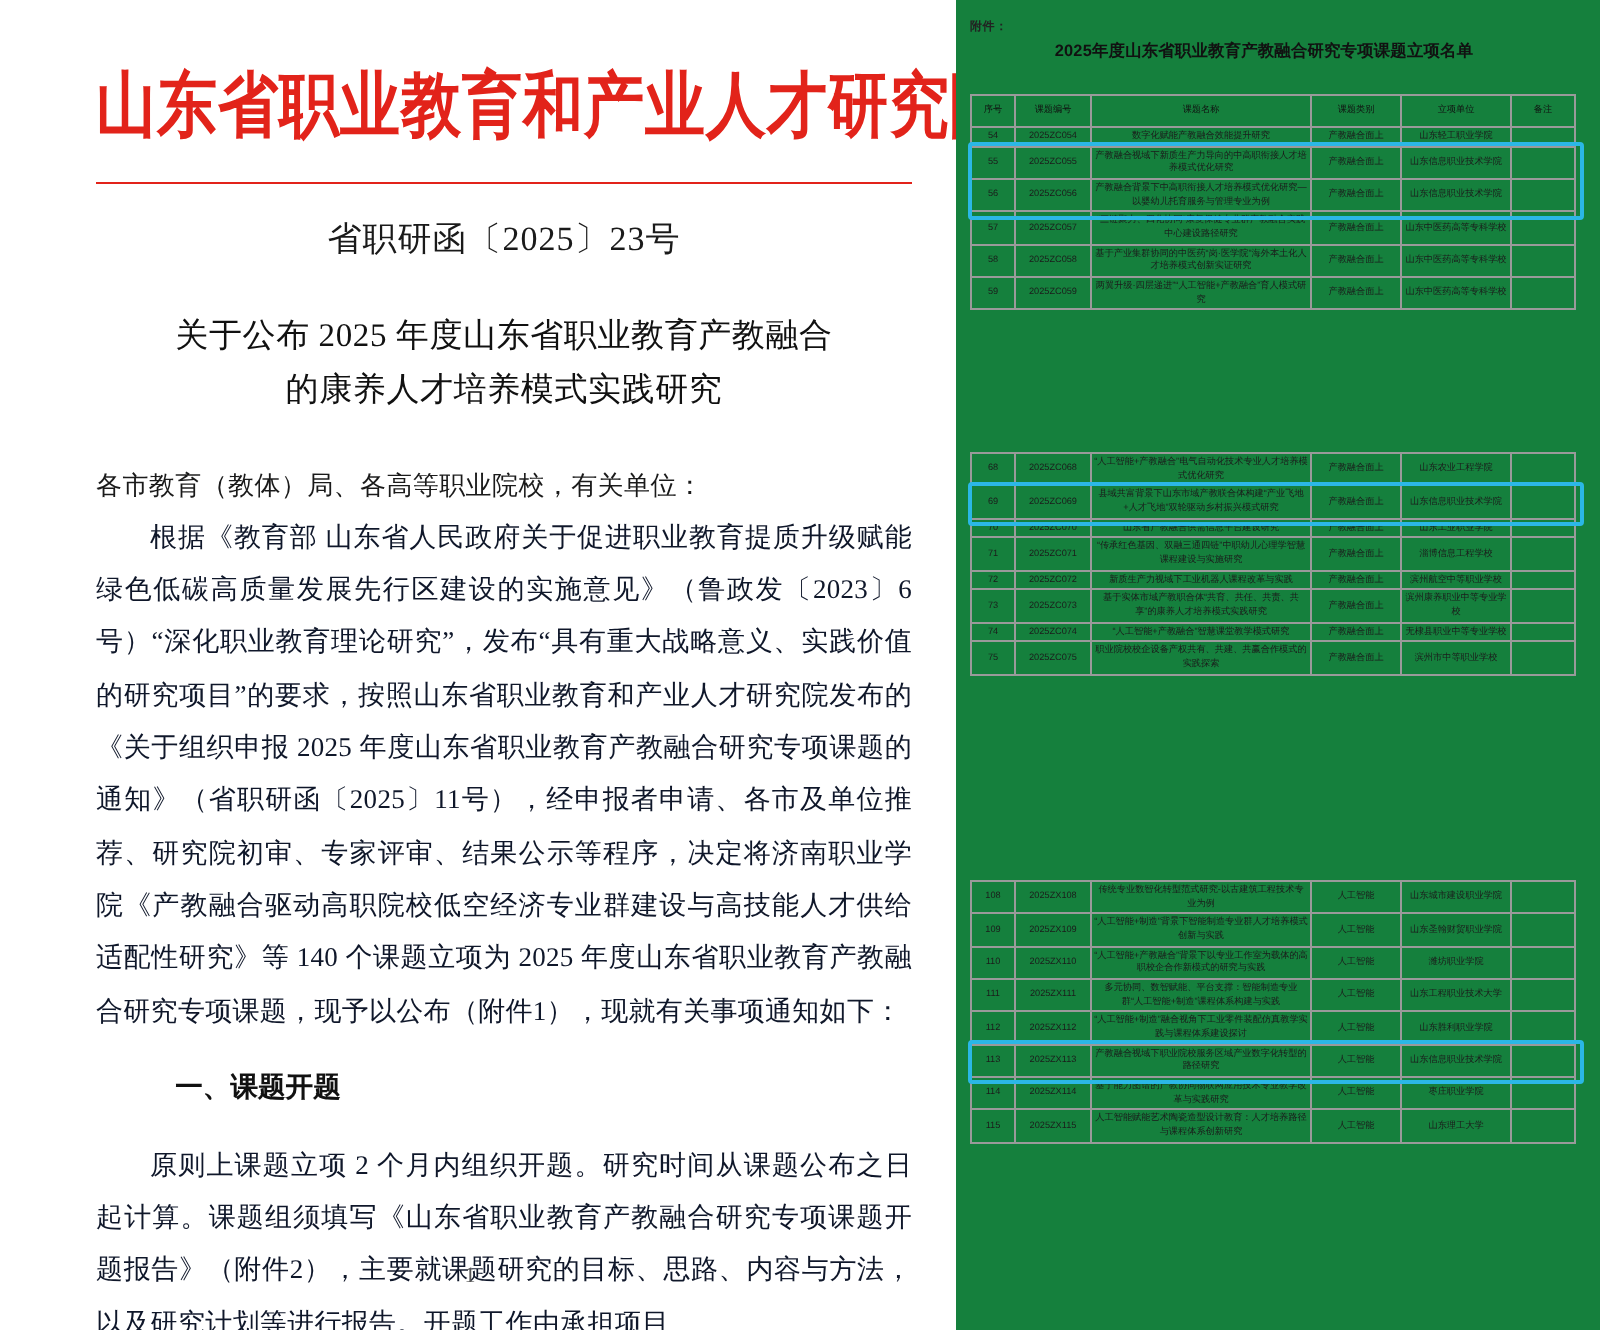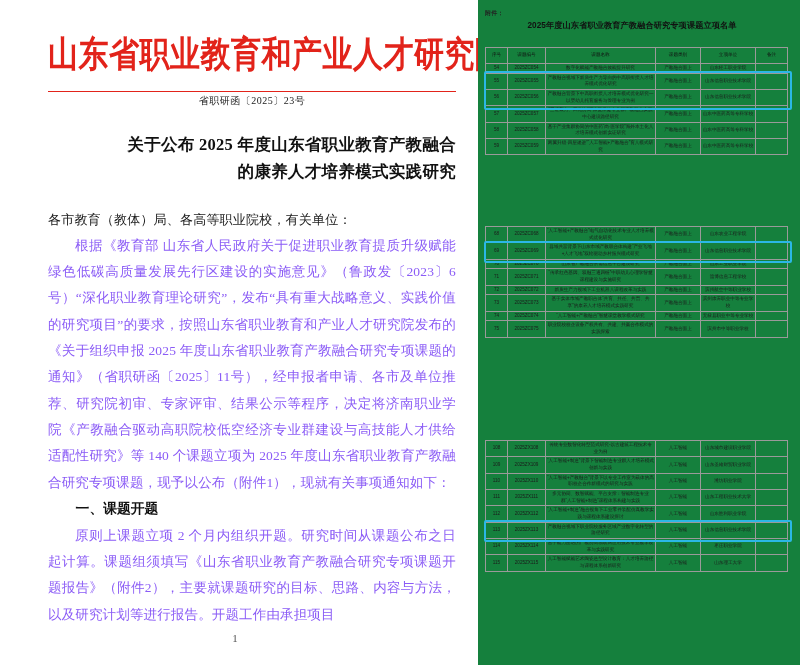--- a/index.html
+++ b/index.html
@@ -30,40 +30,40 @@
     line-height:1.15;
     white-space:nowrap;
     transform:scaleY(1.18);
     transform-origin:center top;
     margin-top:4px;
   }
   .redline{
     height:1.5px;background:#e2231a;margin-top:22px;width:100%;
   }
   .docnum{
-    text-align:center;font-size:10px;color:#1a1a1a;margin-top:2px;
+    text-align:center;font-size:17px;color:#1a1a1a;margin-top:16px;
     letter-spacing:0.5px;
   }
   .doctitle{
-    text-align:right;font-size:16.5px;font-weight:bold;color:#111;
+    text-align:center;font-size:16.5px;font-weight:normal;color:#111;
     line-height:1.62;margin-top:24px;letter-spacing:0.3px;
   }
   .salute{
     font-size:13px;color:#1a1a1a;margin-top:22px;letter-spacing:0.2px;
     line-height:1.95;
   }
   .para{
-    font-size:13.5px;color:#8b5cf6;line-height:1.95;
+    font-size:13.5px;color:#0f172a;line-height:1.95;
     text-align:justify;text-justify:inter-ideograph;
     text-indent:2em;letter-spacing:0.15px;
     margin:0;
   }
   .section-h{
     font-size:13.8px;font-weight:bold;color:#111;text-indent:2em;
-    line-height:1.95;margin:0;
+    line-height:1.95;margin:12px;
   }
   .pagenum{
     position:absolute;left:0;top:632px;width:470px;text-align:center;
     font-size:11px;color:#555;
   }
 
   
   .appendix{
     position:absolute;left:478px;top:0;width:322px;height:665px;
     background:#15803d;

